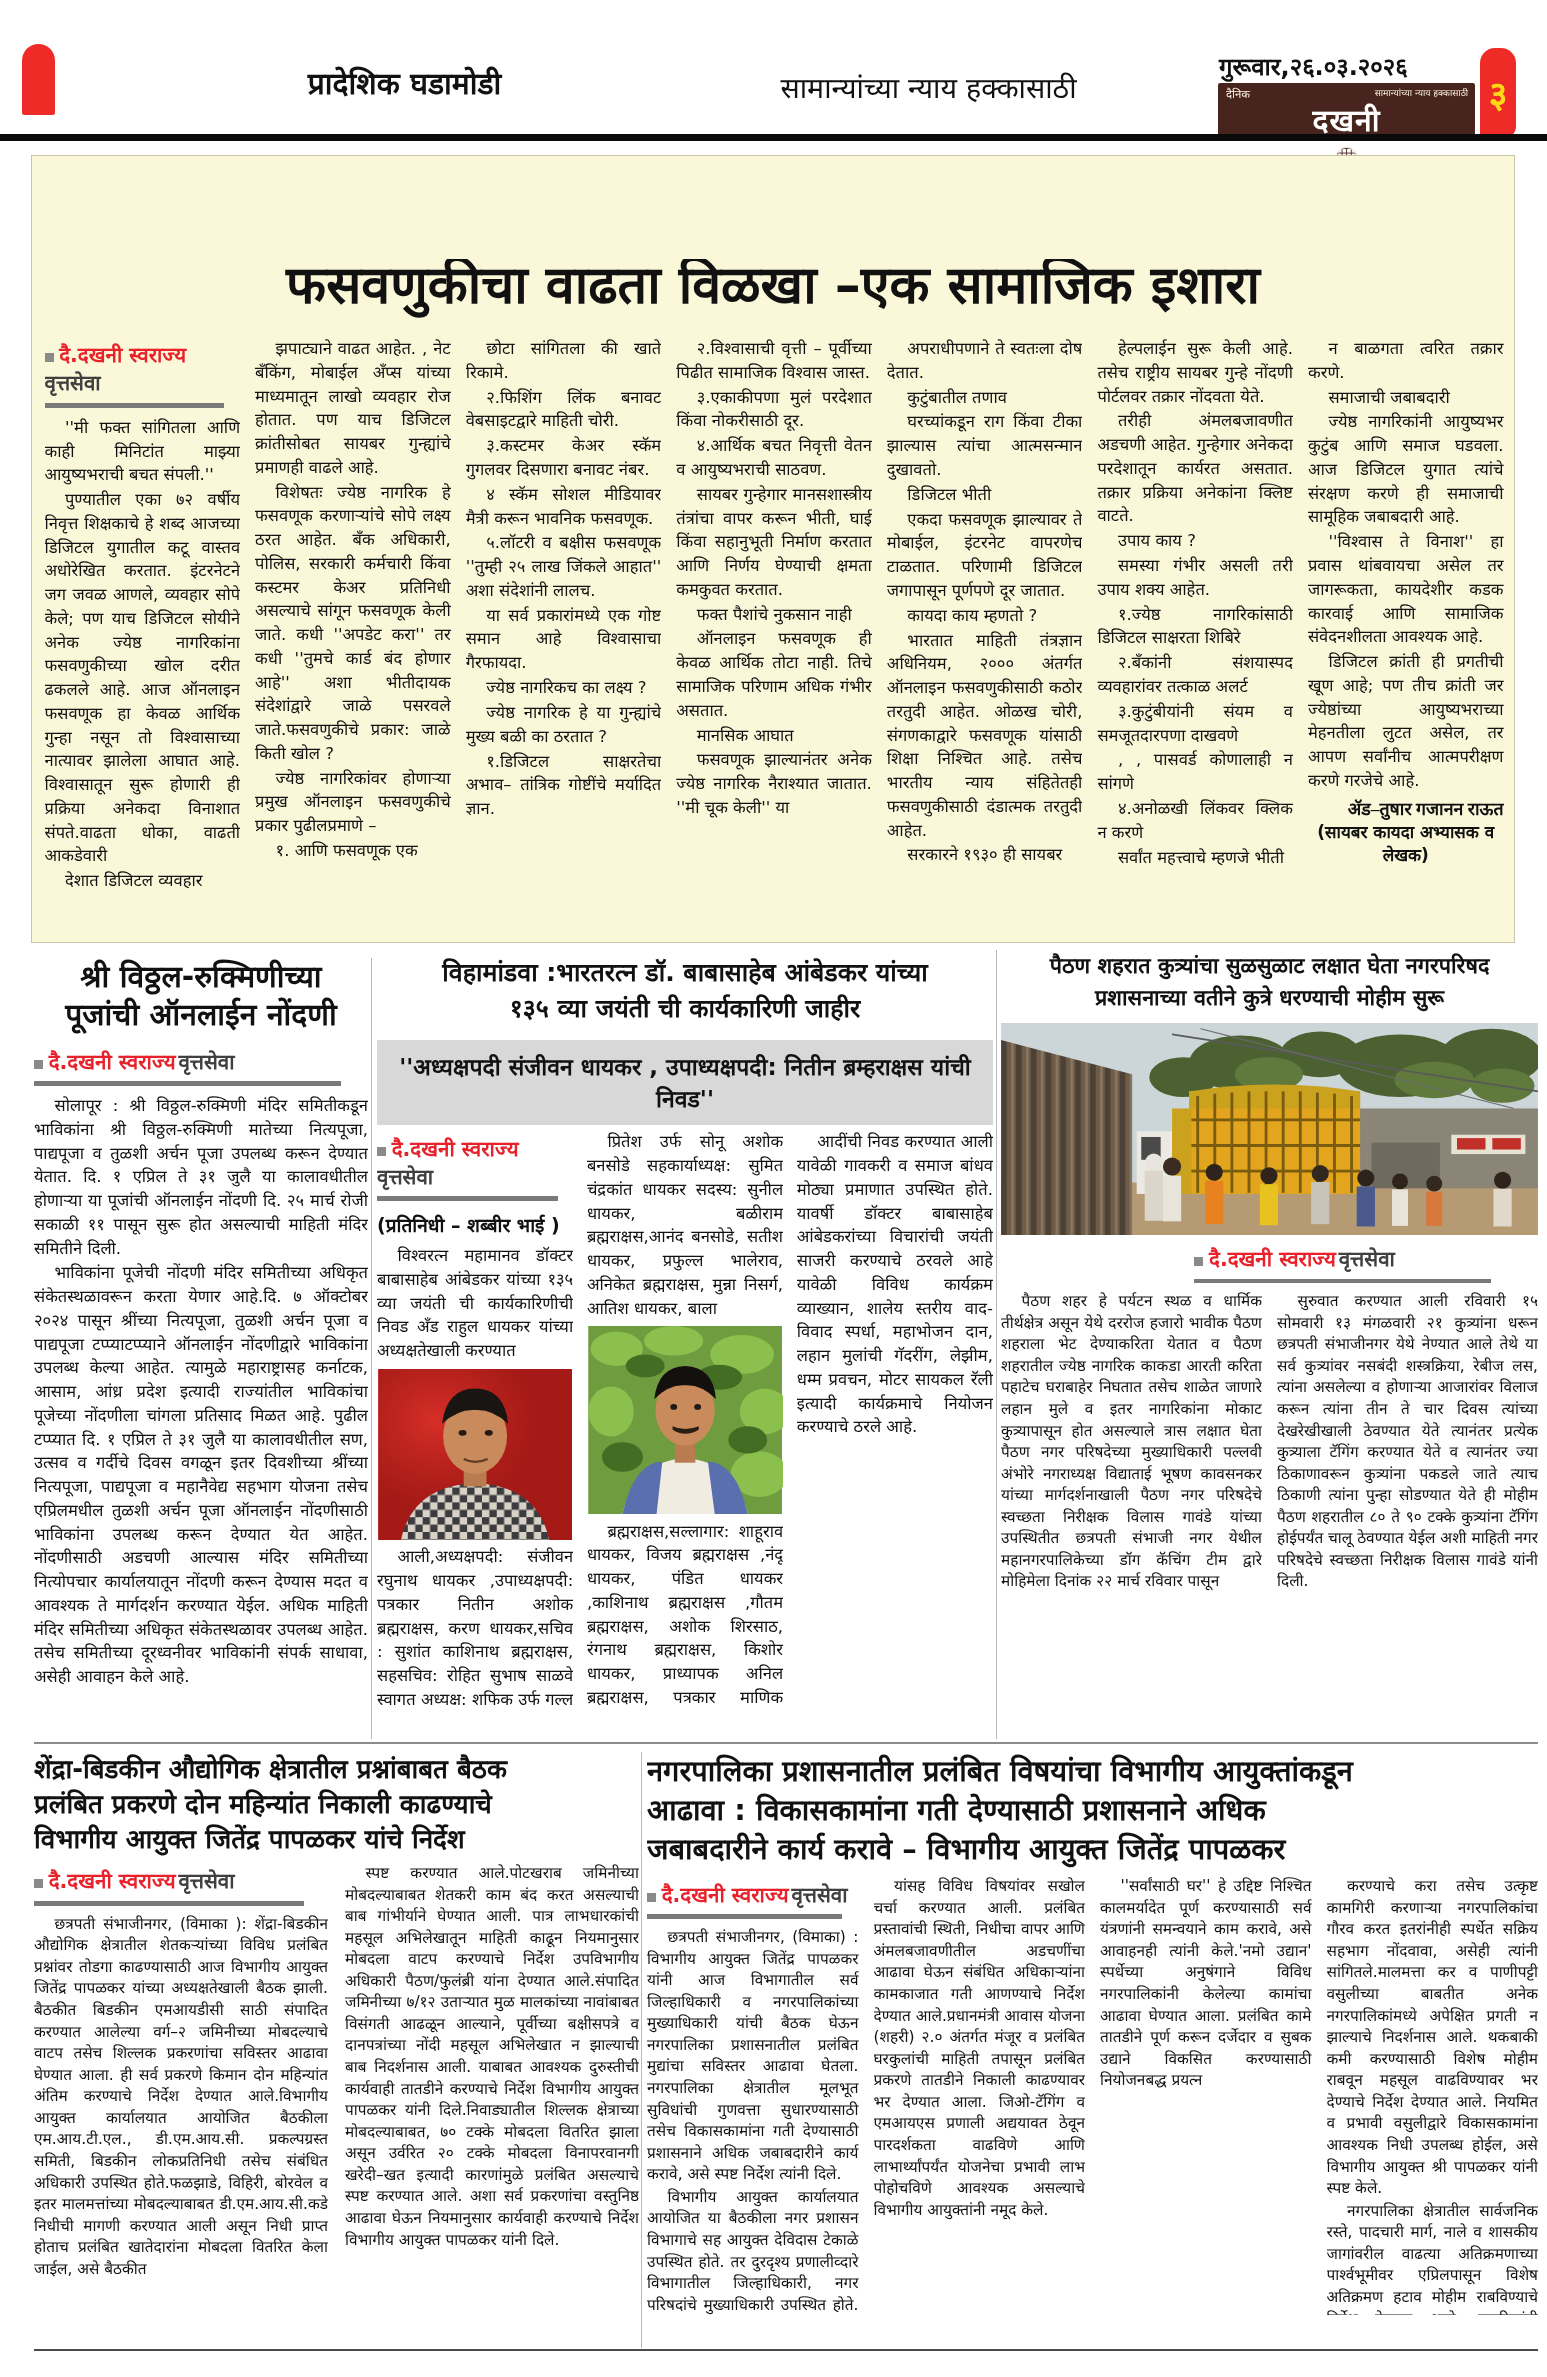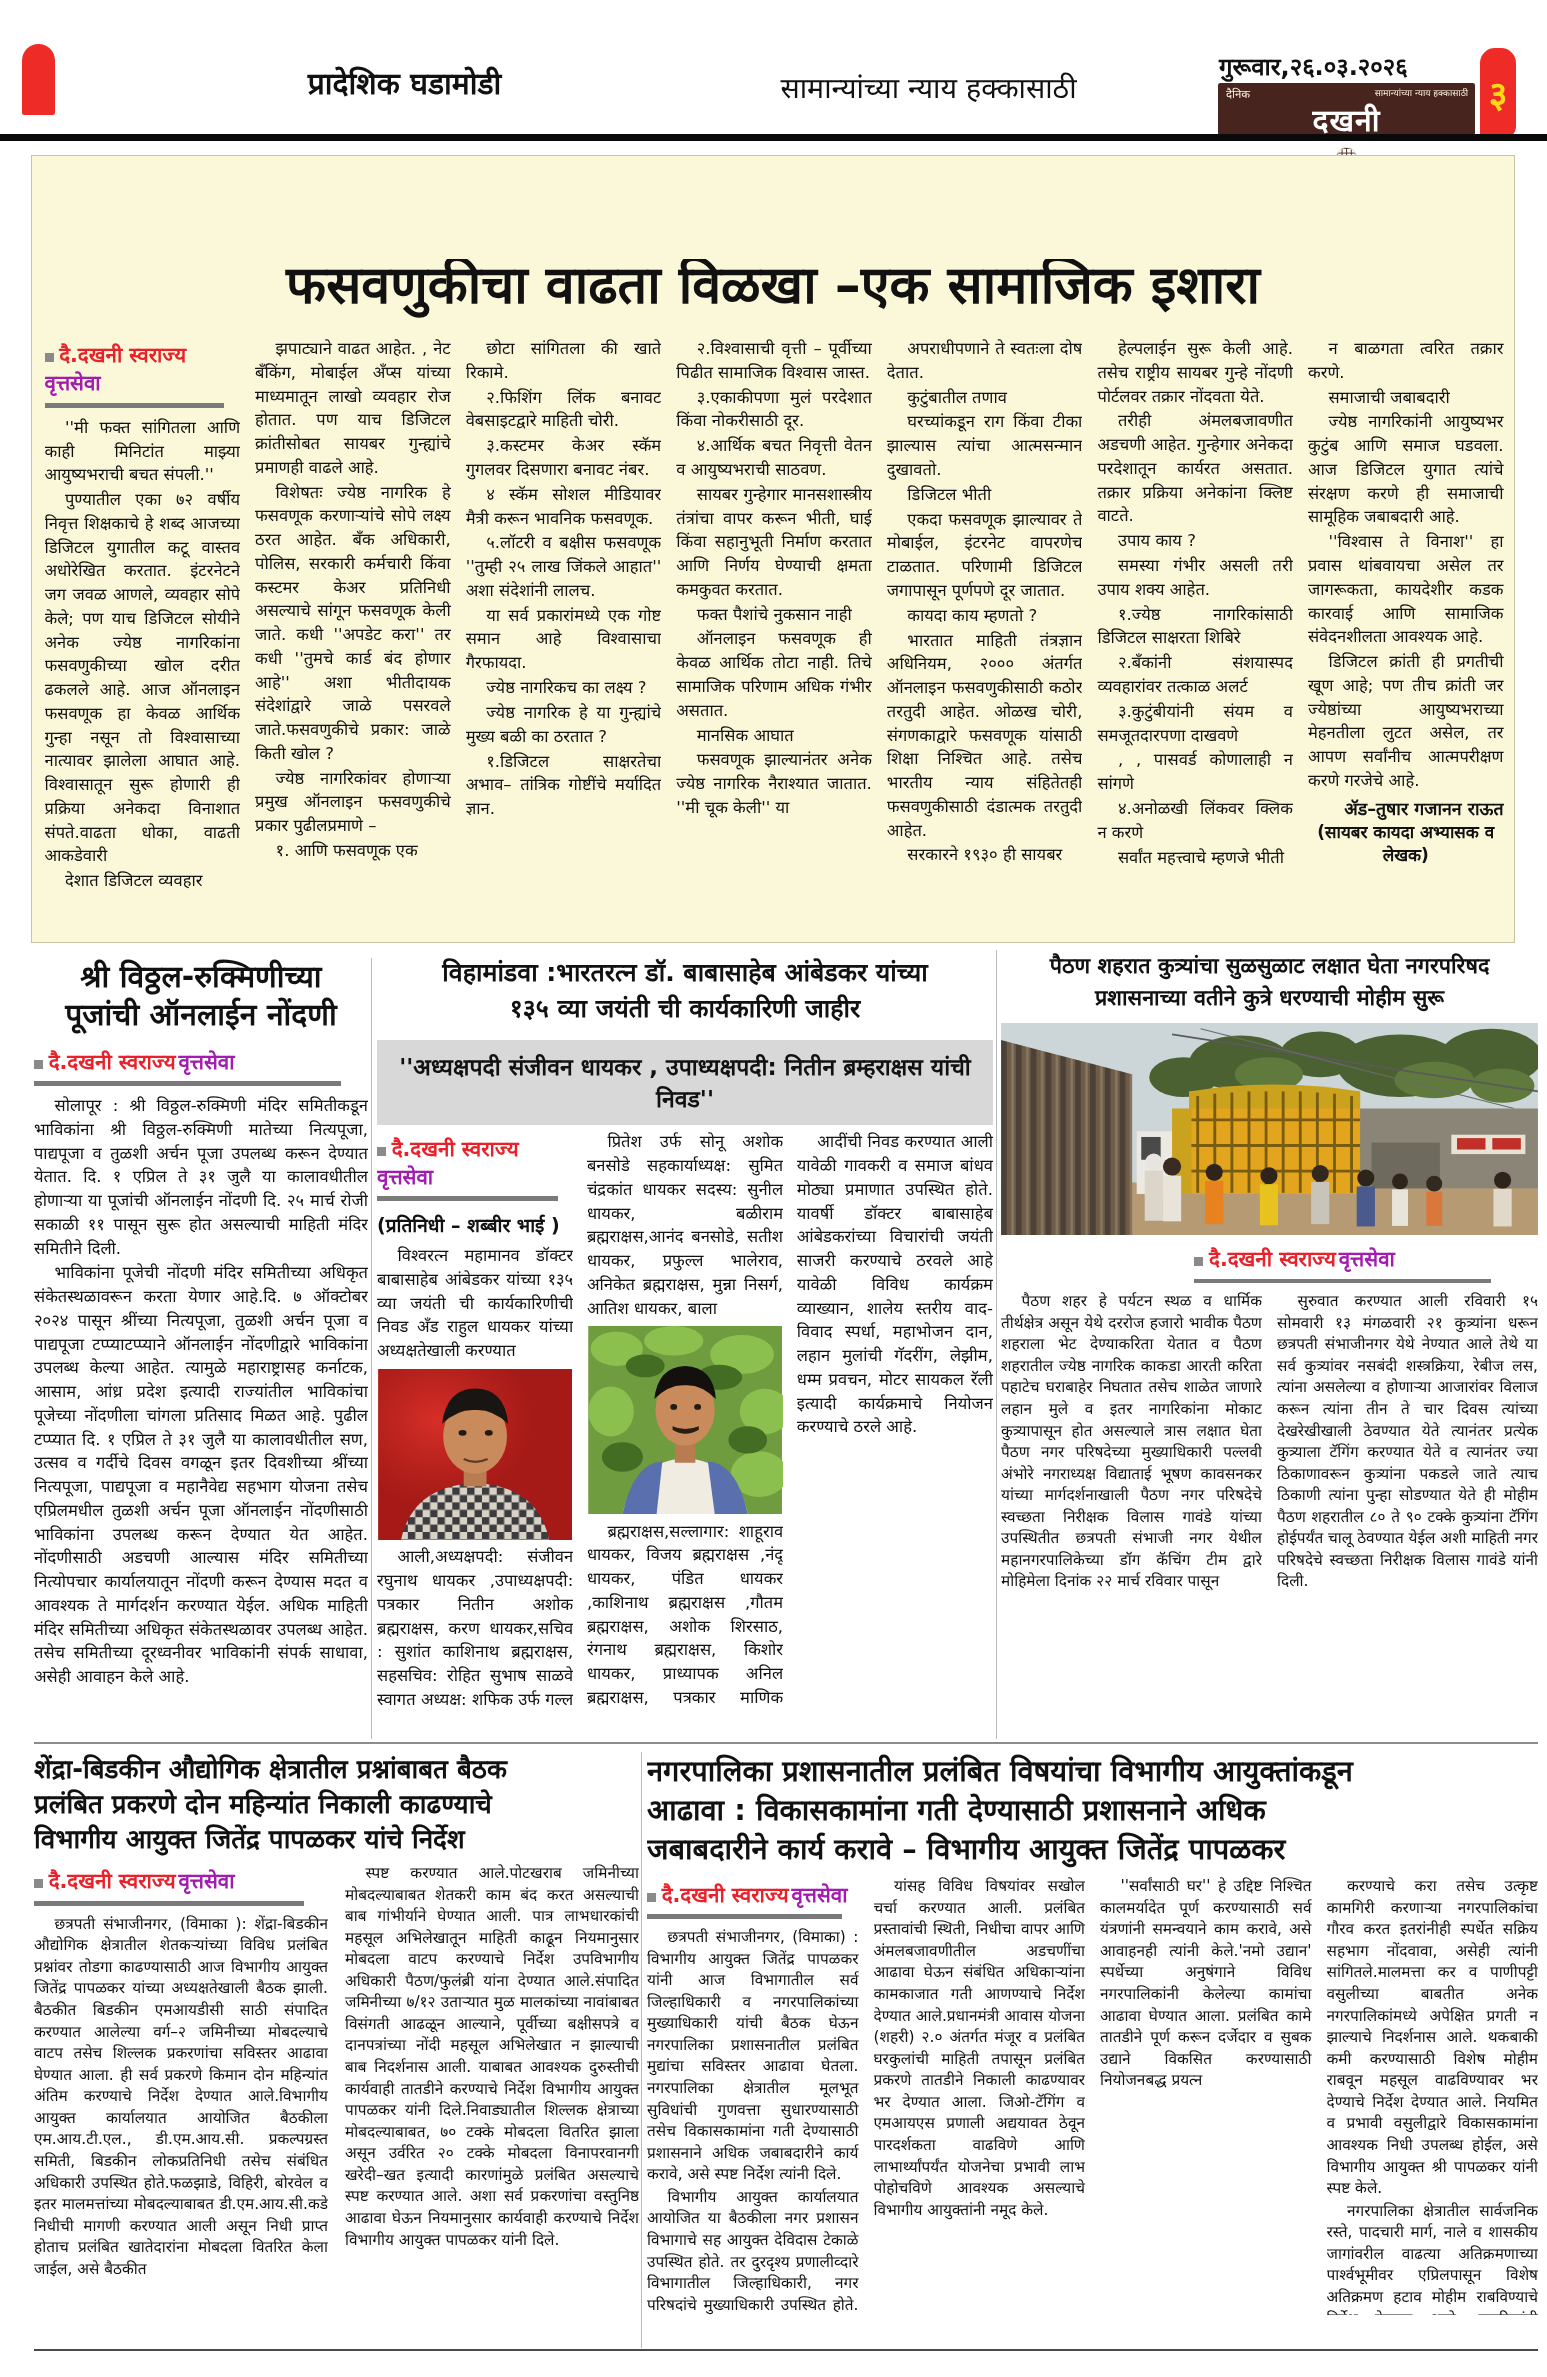--- a/index.html
+++ b/index.html
@@ -23,33 +23,33 @@
   .globe{display:inline-block;width:19.4px;height:19.4px;border-radius:50%;background:#fff;
          background-image:linear-gradient(#47241d 1.1px,transparent 1.1px),linear-gradient(90deg,#47241d 1.1px,transparent 1.1px);
          background-size:4.6px 4.6px;border:1.1px solid #e7dcc8;}
   .pageno{position:absolute;left:1480px;top:48px;width:36px;height:90px;background:#ee2b26;
           border-radius:15px 15px 11.4px 2.3px;display:flex;align-items:center;justify-content:center;
           color:#ffd916;font-size:36px;font-weight:bold;}
   
   .byline{position:relative;margin:3.4px 0 8px 0;}
   .byline .bullet{display:inline-block;width:9px;height:9px;background:#8a8a8a;margin-right:5.7px;}
   .byline .brand{color:#e8212a;font-weight:bold;font-size:20.5px;}
-  .byline .suffix{color:#a21caf;font-weight:bold;font-size:20.5px;}
+  .byline .suffix{color:#404040;font-weight:bold;font-size:20.5px;}
   .byline-rule{height:4.6px;background:#7a7a7a;margin-top:6.8px;width:92%;}
   
   .lead{position:absolute;left:31px;top:155px;width:1484px;height:788px;background:#fbf8da;
         border:1.1px solid #c9c4a6;box-sizing:border-box;}
   .lead-h1{position:absolute;left:0;right:0;top:12.5px;text-align:center;font-size:52px;font-weight:900;
            line-height:1.0;height:63px;overflow:hidden;}
   .lead-h2{position:absolute;left:0;right:0;top:103px;text-align:center;font-size:52px;font-weight:900;
            line-height:1.0;height:63px;overflow:hidden;}
   .lead-cols{position:absolute;left:12.5px;top:181px;width:1459px;height:592px;display:flex;gap:15px;}
   .lead-col{flex:1 1 0;overflow:hidden;}
   .bodytext p{margin:0 0 1.1px 0;text-indent:20.5px;text-align:justify;font-size:16.5px;line-height:1.44;}
-  .author-line{font-weight:bold;font-size:17.7px;text-align:right;margin-top:3.4px;}
+  .author-line{font-weight:bold;font-size:17.7px;text-align:right;margin-top:3.4px;font-family:Liberation Serif, serif;}
   .author-note{font-weight:bold;font-size:17px;text-align:center;}
   
   .artA{position:absolute;left:34px;top:958px;width:334px;height:781px;overflow:hidden;}
   .artA-h{font-size:30px;font-weight:900;text-align:center;line-height:1.25;}
   .artB{position:absolute;left:377px;top:955px;width:616px;height:786px;overflow:hidden;}
   .artB-h{font-size:25px;font-weight:900;text-align:center;line-height:1.45;}
   .subhead-box{background:#d8d8d8;margin:12.5px 0 5.7px 0;padding:10.3px 8px;text-align:center;
                font-size:23px;font-weight:bold;}
   .artB-cols{display:flex;gap:13.7px;margin-top:3.4px;height:575px;}
   .artB-col{flex:1 1 0;overflow:hidden;}

